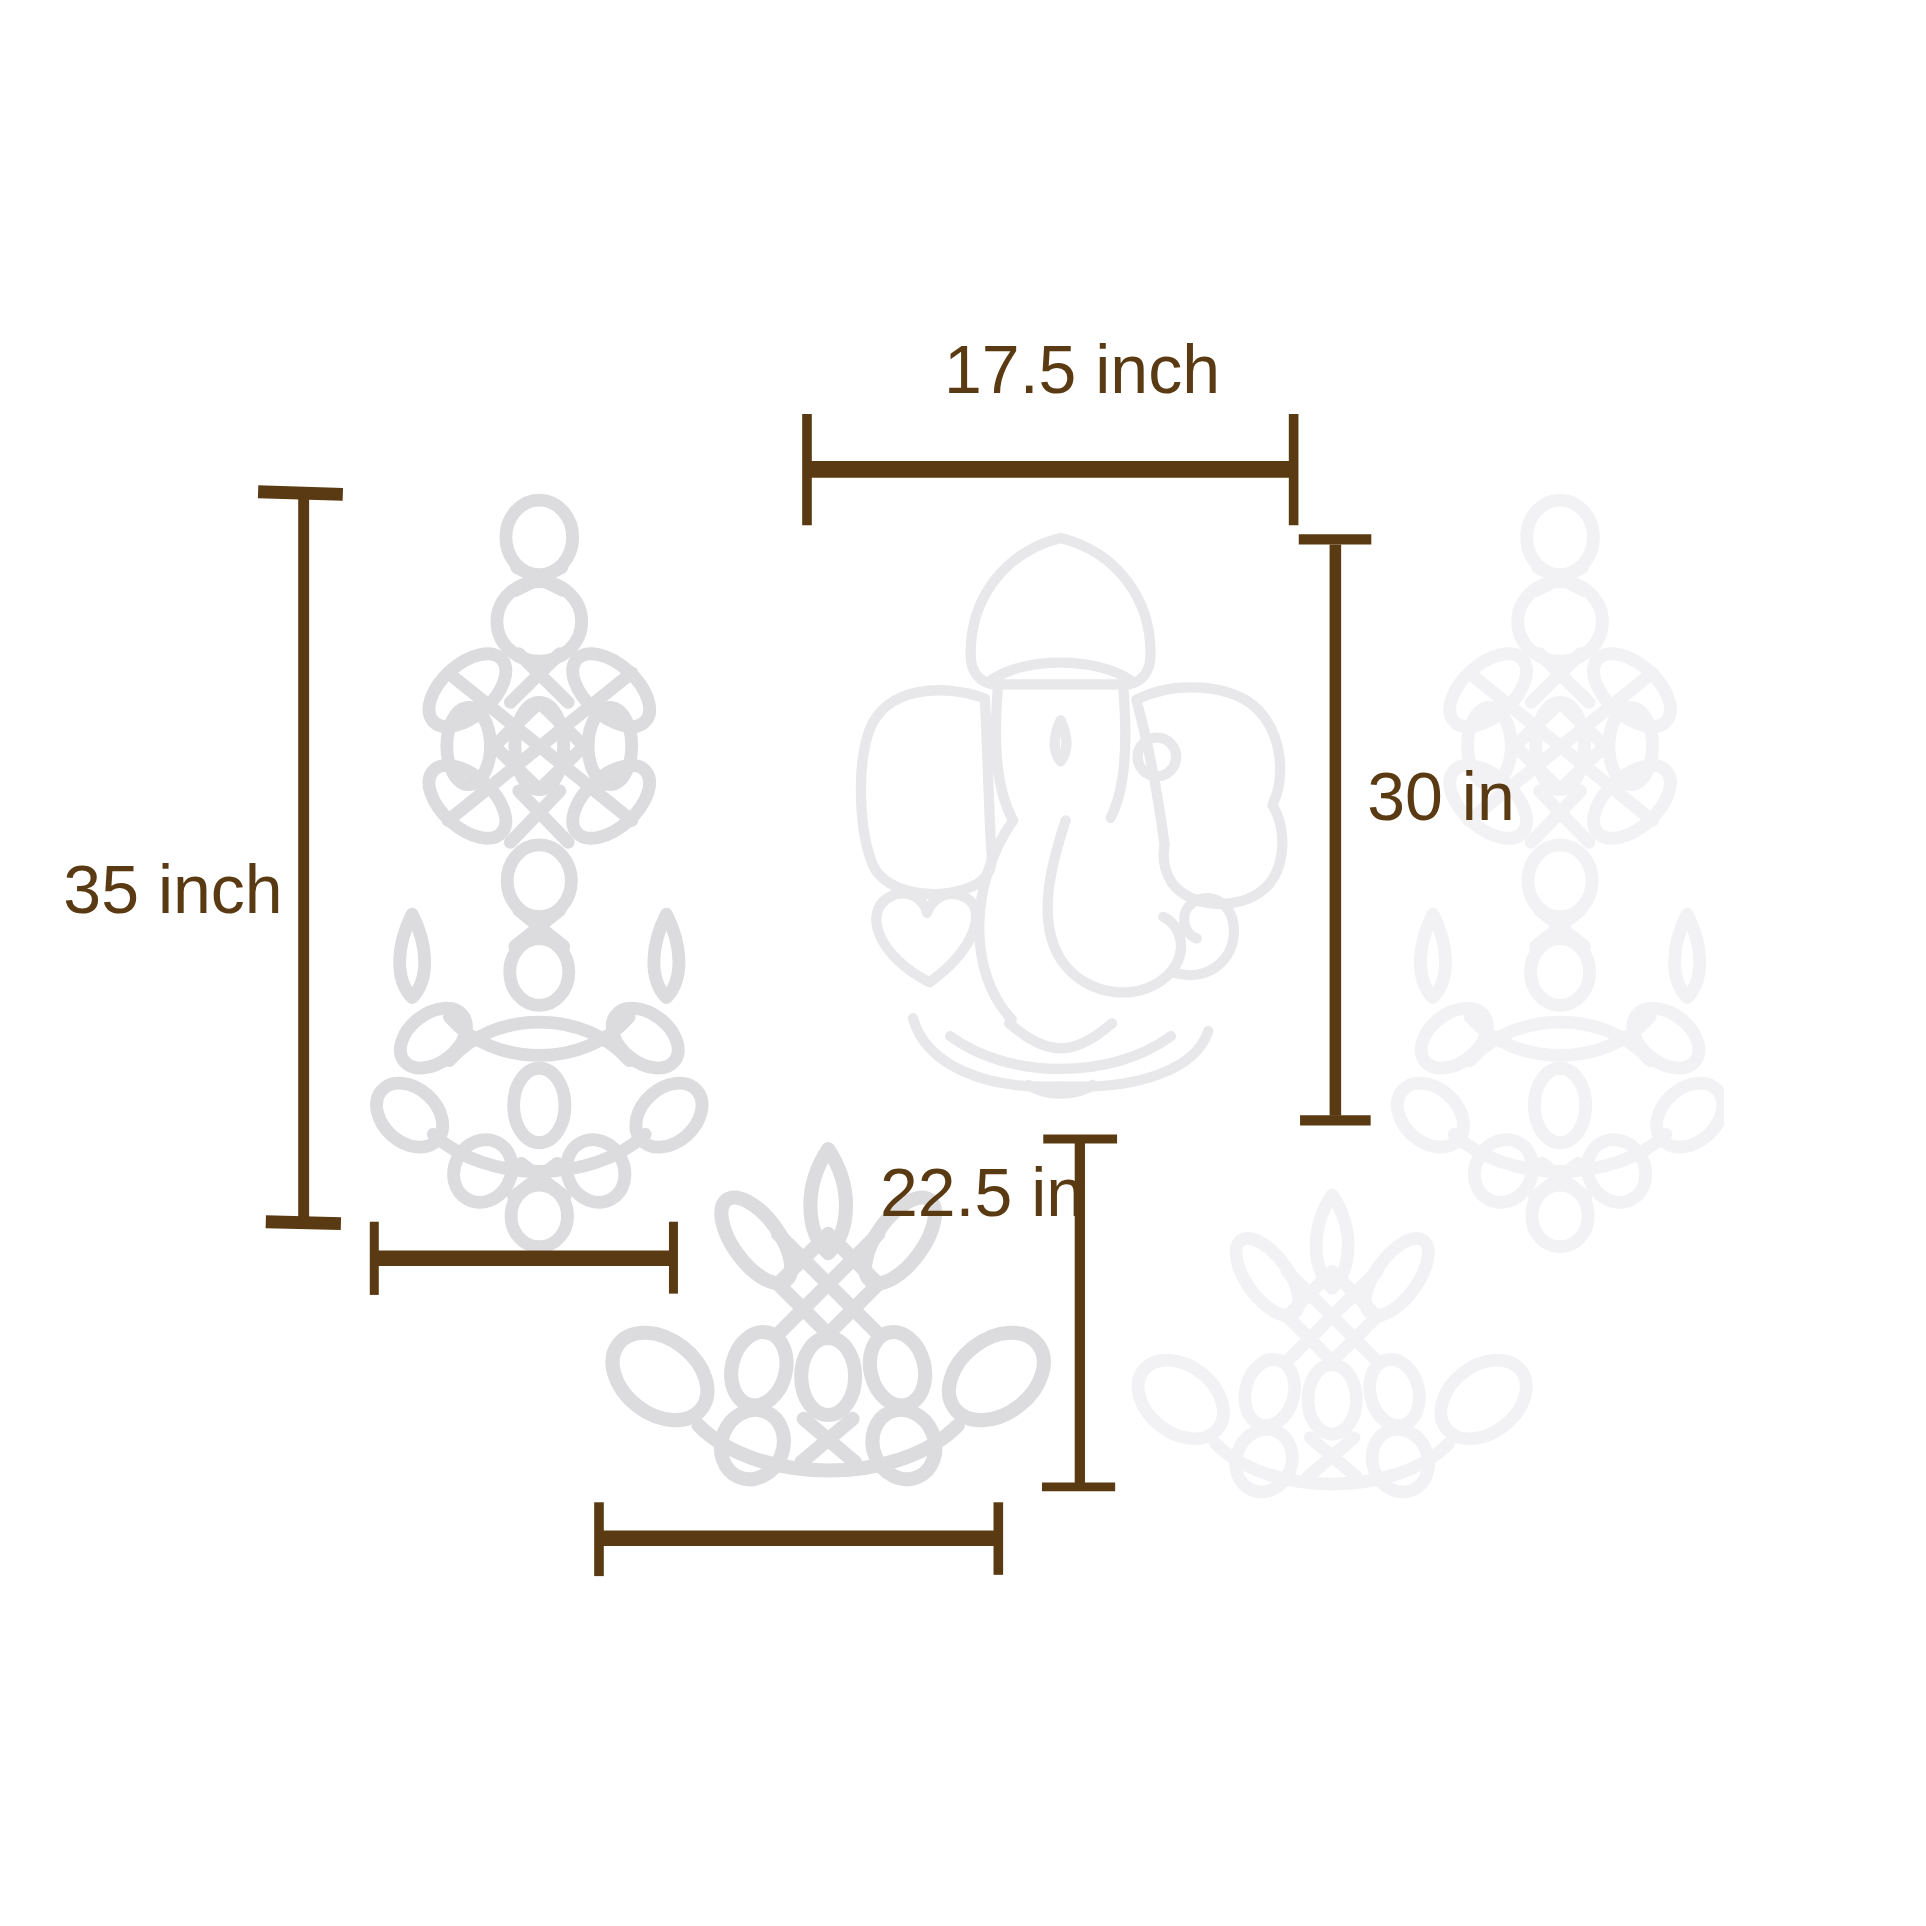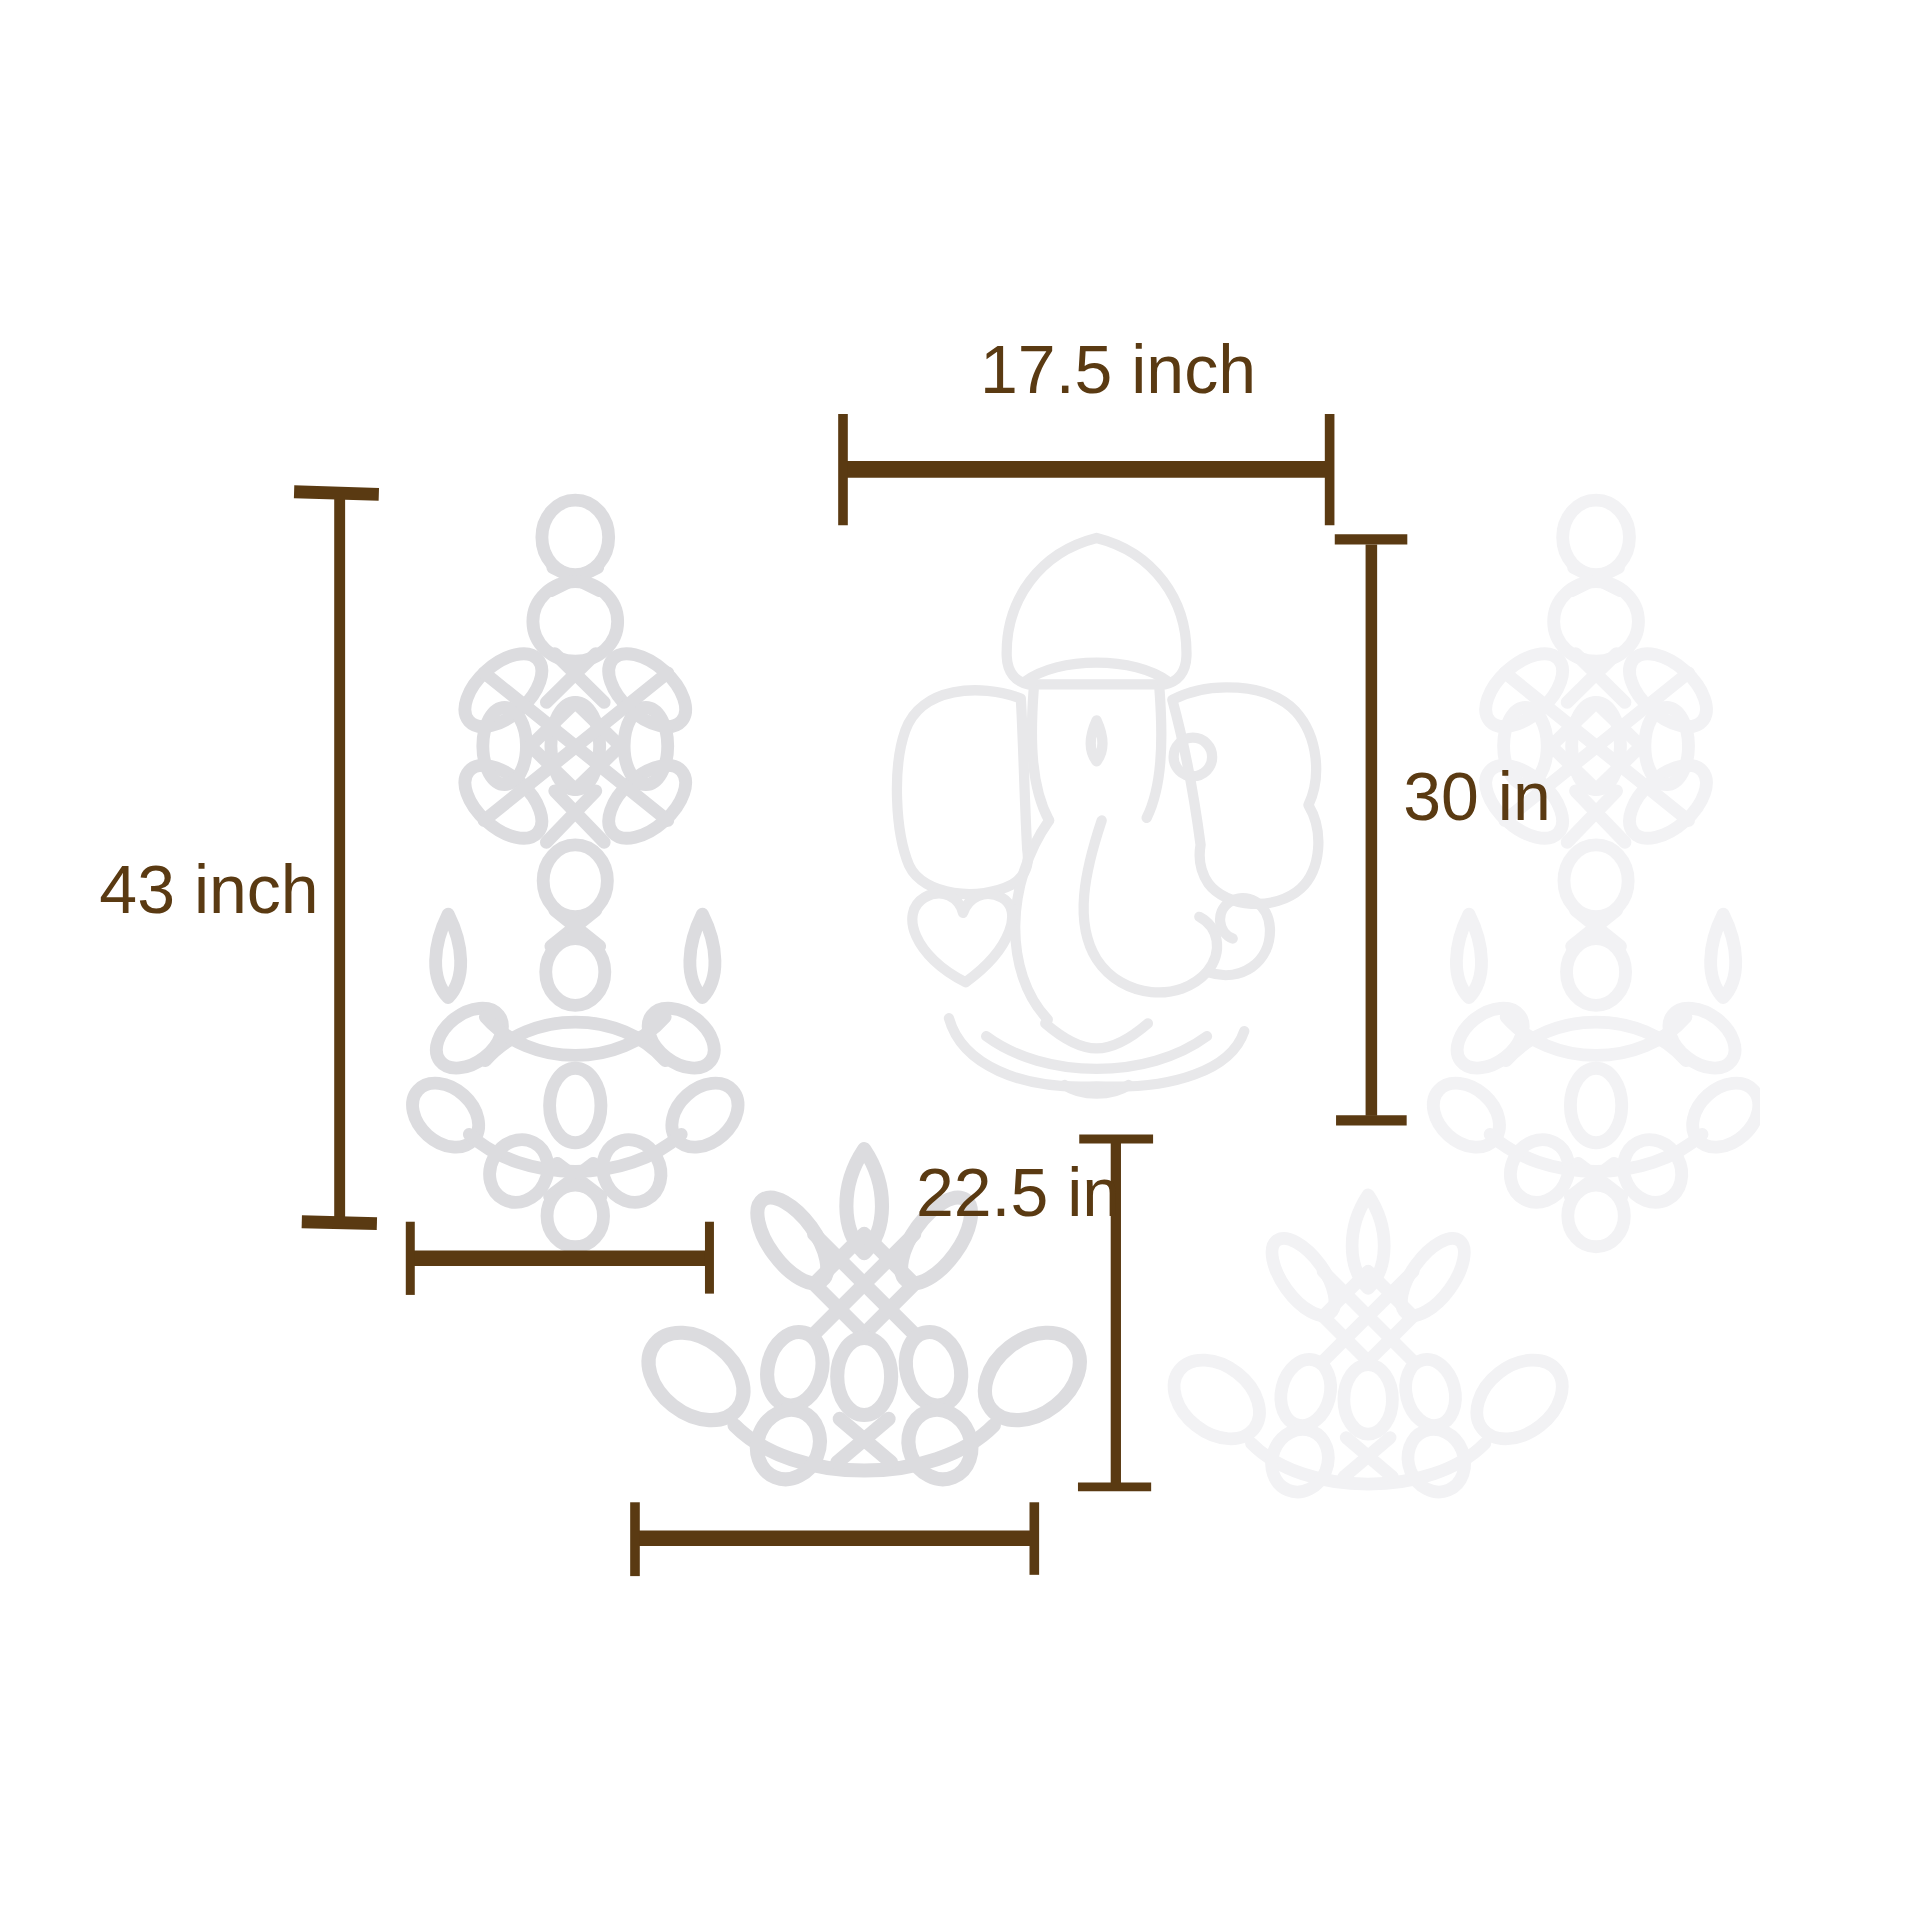--- a/index.html
+++ b/index.html
@@ -2,21 +2,20 @@
 <html style="--color-background: #ffffff; --color-dimension: #5a3a12; --color-kolam: #dcdcdf; --color-kolam-faint: #f2f2f4; --color-ganesha: #e8e8ea;font-size:10.3px"><head>
 <meta charset="utf-8">
 <style>
   html,body{margin:0;padding:0;background:#fff;}
   .canvas{
     position:relative;
     width:1724px;height:1926px;
     background:var(--color-background,#ffffff);
     overflow:hidden;
     font-family:"Liberation Sans",sans-serif;
-    margin-left:36px;
   }
   svg.scene{position:absolute;left:0;top:0;width:1926px;height:1926px;display:block;}
   .dim line{stroke:var(--color-dimension,#5a3a12);}
   .kolam-strong{color:var(--color-kolam,#dcdcdf);}
   .kolam-faint{color:var(--color-kolam-faint,#f2f2f4);}
   .ganesha-tone{color:var(--color-ganesha,#e8e8ea);}
   .dim-label{
     position:absolute;
     transform:translate(-50%,-50%);
     font-size:68px;
@@ -170,18 +169,18 @@
       <line x1="1049" y1="1903" x2="1049" y2="2015" stroke-width="14"></line>
     </g>
     <g class="dim">
       <line x1="933" y1="2396" x2="1555" y2="2396" stroke-width="24"></line>
       <line x1="933" y1="2340" x2="933" y2="2455" stroke-width="15"></line>
       <line x1="1555" y1="2340" x2="1555" y2="2453" stroke-width="15"></line>
     </g>
   </svg>
 
   <div class="dim-label" style="left:1082px;top:369px;">17.5 inch</div>
-  <div class="dim-label" style="left:173px;top:889px;">43 inch</div>
+  <div class="dim-label" style="left:173px;top:889px;">35 inch</div>
   <div class="dim-label" style="left:1441px;top:796px;">30 in</div>
   <div class="dim-label" style="left:982px;top:1192px;">22.5 in</div>
 
 </div>
 
 
 </body></html>

